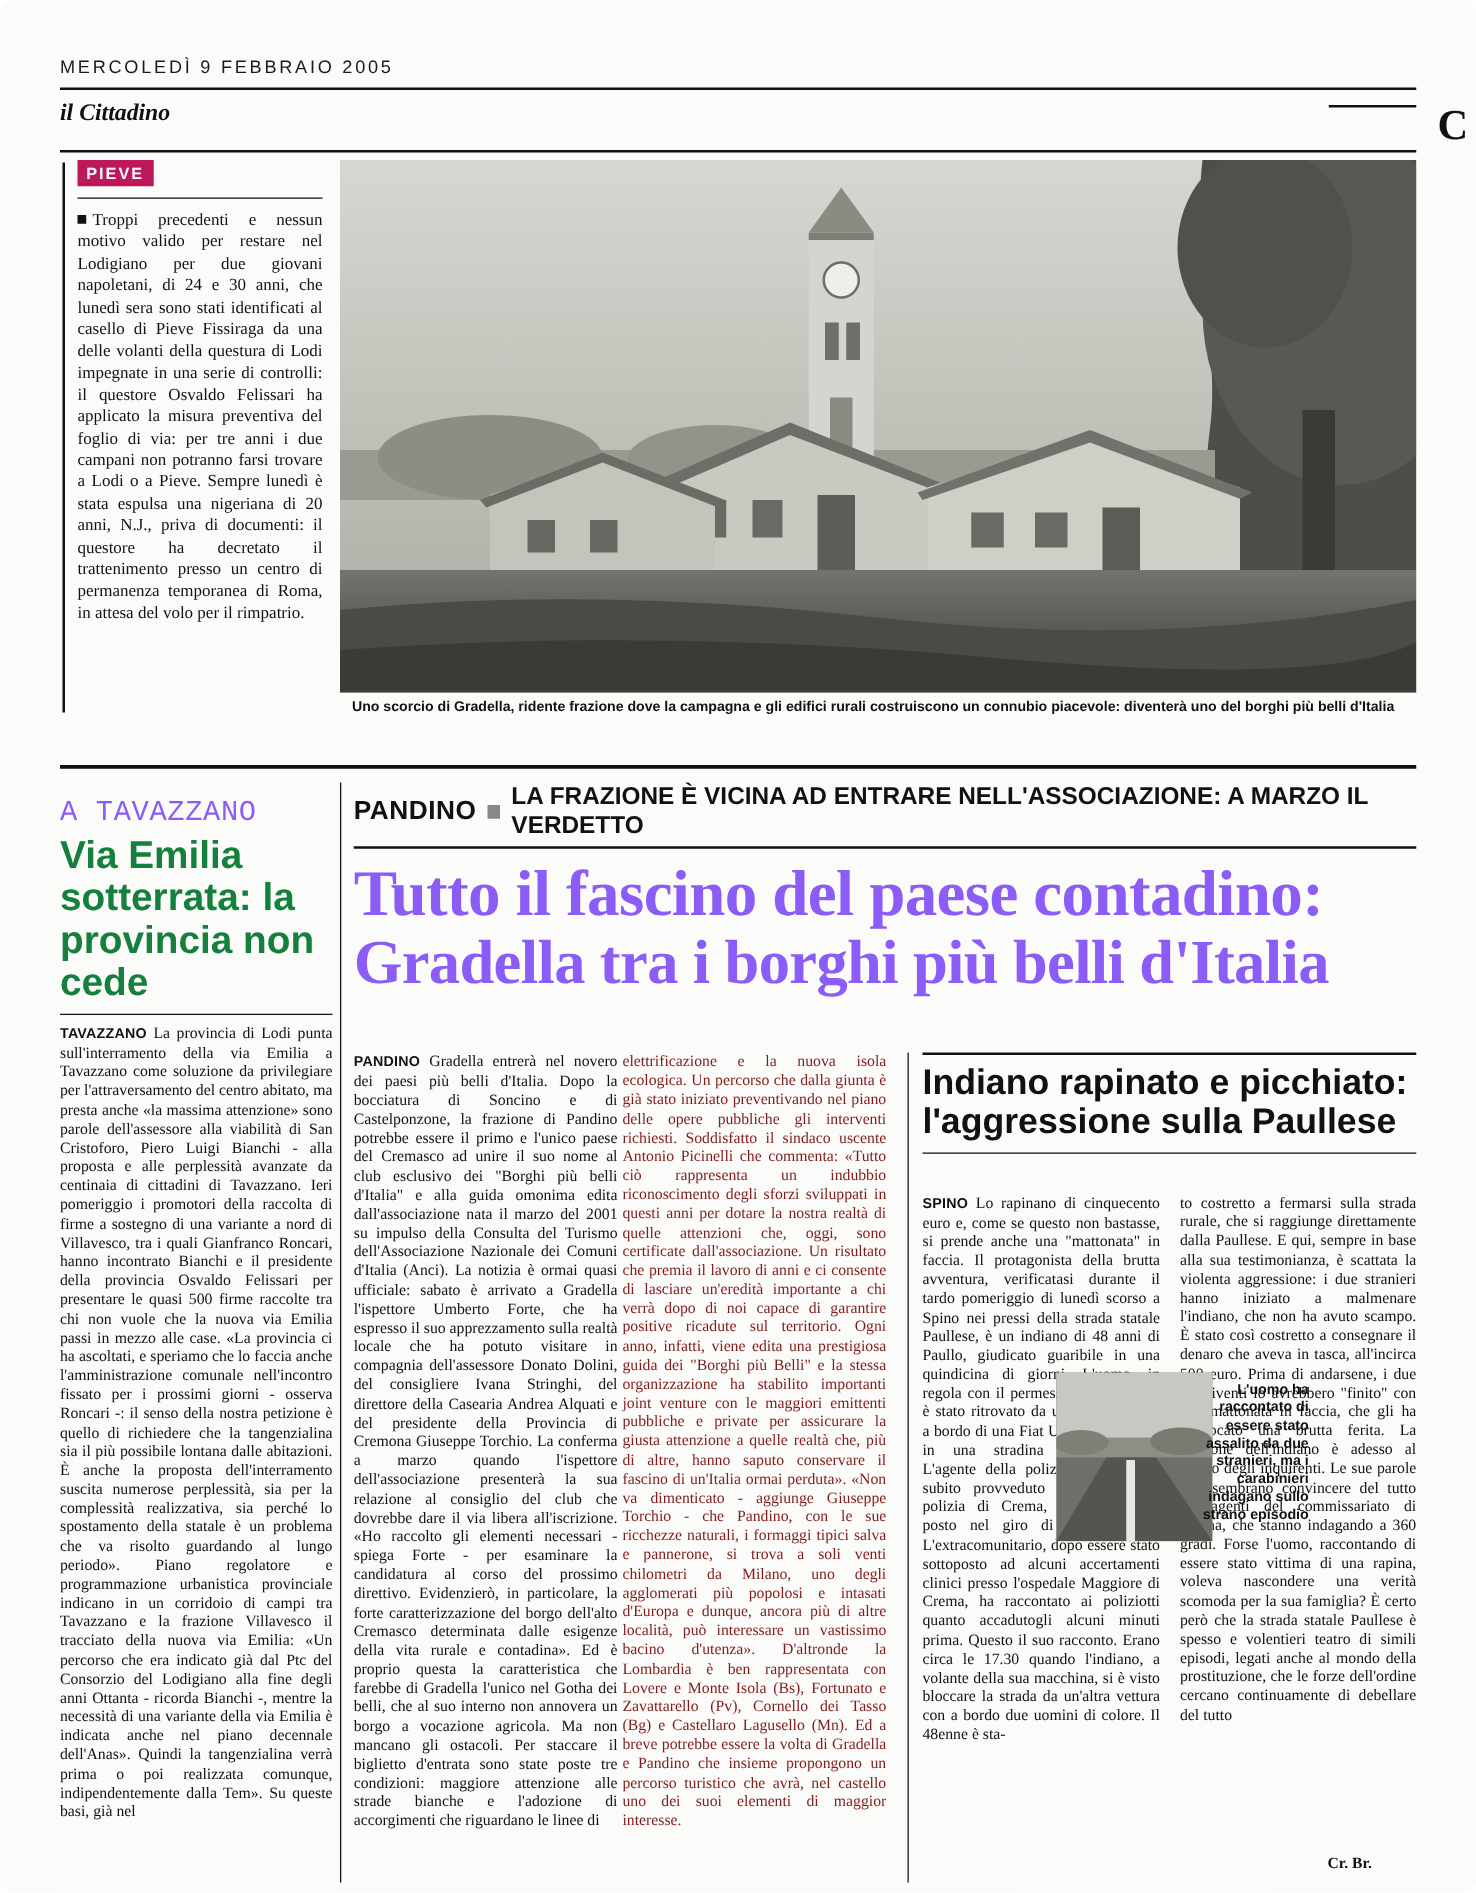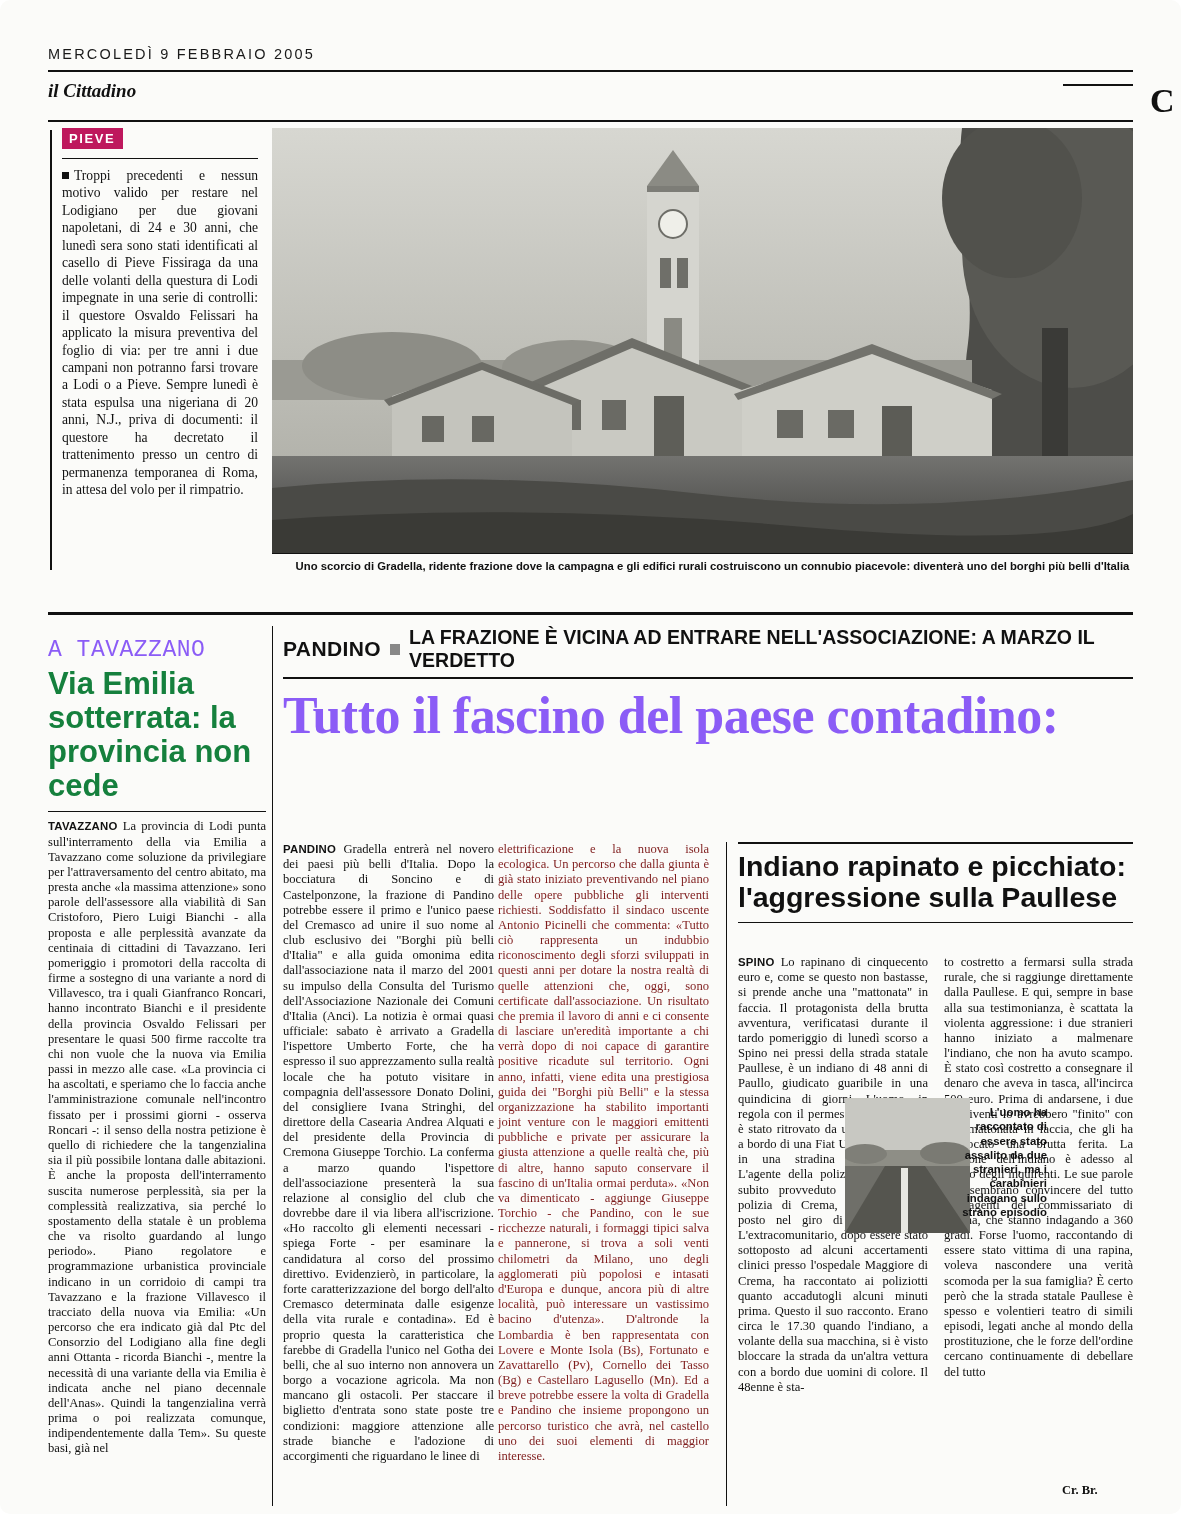--- a/index.html
+++ b/index.html
@@ -144,21 +144,21 @@
   .photo {
     position: absolute;
     left: 272px; top: 128px;
     width: 861px;
     height: 425px;
     background: #8d8d87;
     overflow: hidden;
   }
   .photo-caption {
     position: absolute;
-    left: 282px; top: 560px;
+    left: 268px; top: 560px;
     width: 861px;
     font-family: "Liberation Sans", sans-serif;
     font-weight: bold;
     font-size: 11.3px;
     color: #111;
     text-align: center;
     line-height: 1.2;
   }
   .caption-rule {
     position: absolute;
@@ -455,20 +455,21 @@
 
   <div class="pandino-head">
     <div class="pandino-kicker">
       <span>PANDINO</span>
       <span class="sqk"></span>
       <span class="rest">LA FRAZIONE È VICINA AD ENTRARE NELL'ASSOCIAZIONE: A MARZO IL VERDETTO</span>
     </div>
     <div class="pandino-rule"></div>
     <div class="bighead">
       <div>Tutto il fascino del paese contadino:</div>
+      <div class="l2">Gradella tra i borghi più belli d'Italia</div>
     </div>
   </div>
 
   <div class="col-a"><span class="lead">PANDINO</span> <span>Gradella entrerà nel novero dei paesi più belli d'Italia. Dopo la bocciatura di Soncino e di Castelponzone, la frazione di Pandino potrebbe essere il primo e l'unico paese del Cremasco ad unire il suo nome al club esclusivo dei "Borghi più belli d'Italia" e alla guida omonima edita dall'associazione nata il marzo del 2001 su impulso della Consulta del Turismo dell'Associazione Nazionale dei Comuni d'Italia (Anci). La notizia è ormai quasi ufficiale: sabato è arrivato a Gradella l'ispettore Umberto Forte, che ha espresso il suo apprezzamento sulla realtà locale che ha potuto visitare in compagnia dell'assessore Donato Dolini, del consigliere Ivana Stringhi, del direttore della Casearia Andrea Alquati e del presidente della Provincia di Cremona Giuseppe Torchio. La conferma a marzo quando l'ispettore dell'associazione presenterà la sua relazione al consiglio del club che dovrebbe dare il via libera all'iscrizione. «Ho raccolto gli elementi necessari - spiega Forte - per esaminare la candidatura al corso del prossimo direttivo. Evidenzierò, in particolare, la forte caratterizzazione del borgo dell'alto Cremasco determinata dalle esigenze della vita rurale e contadina». Ed è proprio questa la caratteristica che farebbe di Gradella l'unico nel Gotha dei belli, che al suo interno non annovera un borgo a vocazione agricola. Ma non mancano gli ostacoli. Per staccare il biglietto d'entrata sono state poste tre condizioni: maggiore attenzione alle strade bianche e l'adozione di accorgimenti che riguardano le linee di</span></div>
   <div class="col-b">elettrificazione e la nuova isola ecologica. Un percorso che dalla giunta è già stato iniziato preventivando nel piano delle opere pubbliche gli interventi richiesti. Soddisfatto il sindaco uscente Antonio Picinelli che commenta: «Tutto ciò rappresenta un indubbio riconoscimento degli sforzi sviluppati in questi anni per dotare la nostra realtà di quelle attenzioni che, oggi, sono certificate dall'associazione. Un risultato che premia il lavoro di anni e ci consente di lasciare un'eredità importante a chi verrà dopo di noi capace di garantire positive ricadute sul territorio. Ogni anno, infatti, viene edita una prestigiosa guida dei "Borghi più Belli" e la stessa organizzazione ha stabilito importanti joint venture con le maggiori emittenti pubbliche e private per assicurare la giusta attenzione a quelle realtà che, più di altre, hanno saputo conservare il fascino di un'Italia ormai perduta». «Non va dimenticato - aggiunge Giuseppe Torchio - che Pandino, con le sue ricchezze naturali, i formaggi tipici salva e pannerone, si trova a soli venti chilometri da Milano, uno degli agglomerati più popolosi e intasati d'Europa e dunque, ancora più di altre località, può interessare un vastissimo bacino d'utenza». D'altronde la Lombardia è ben rappresentata con Lovere e Monte Isola (Bs), Fortunato e Zavattarello (Pv), Cornello dei Tasso (Bg) e Castellaro Lagusello (Mn). Ed a breve potrebbe essere la volta di Gradella e Pandino che insieme propongono un percorso turistico che avrà, nel castello uno dei suoi elementi di maggior interesse.</div>
   <div class="vline3"></div>
 
   <div class="sec-box">
     <div class="sec-rule-top"></div>
     <div class="sec-title">

